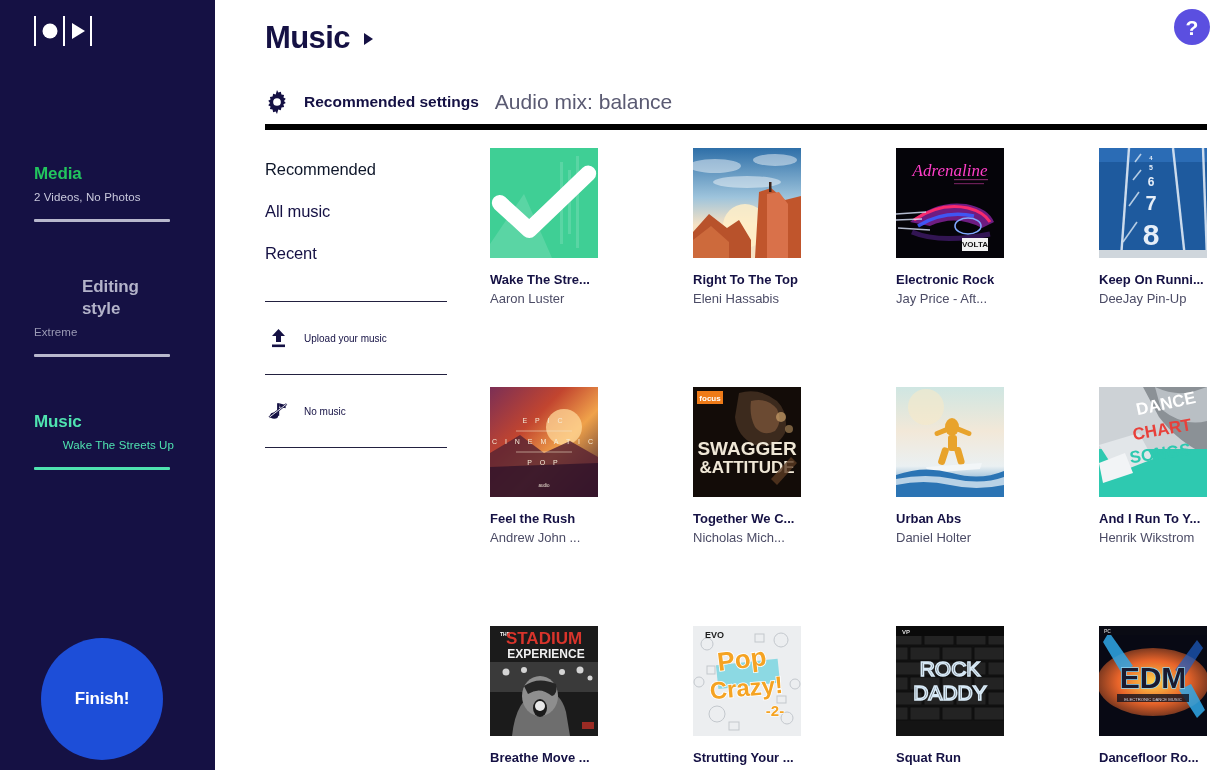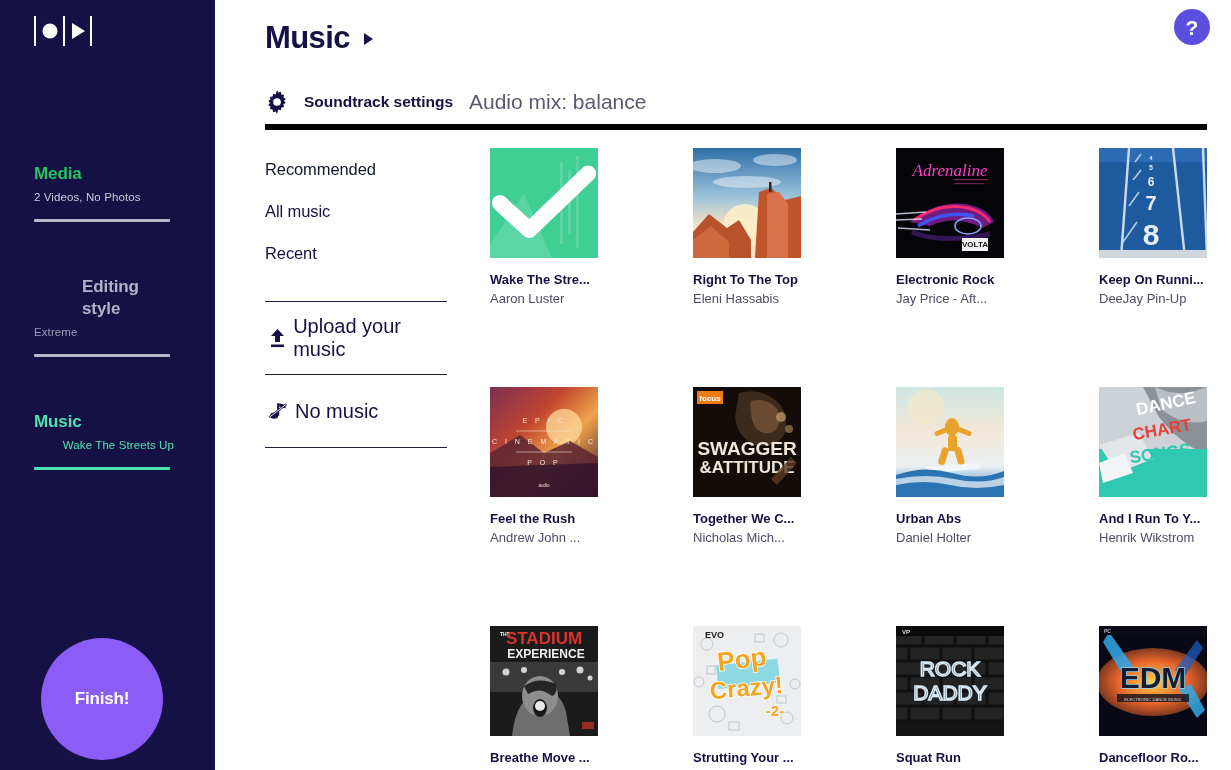--- a/index.html
+++ b/index.html
@@ -40,21 +40,21 @@
     margin-top: 14px; height: 3px; width: 136px; background: #b8b8cd;
     border-radius: 1px;
   }
   .nav-section.active .nav-rule { background: #4fe3b0; }
   .nav-section.dim .nav-title { color: #b3b3c9; margin-left: 48px; }
   .nav-section.dim .nav-sub { color: #9a9ab5; }
 
   .finish-btn {
     position: absolute; left: 41px; top: 638px;
     width: 122px; height: 122px; border-radius: 50%;
-    background: #8b5cf6;
+    background: #1d4ed8;
     color: #ffffff; font-size: 17px; font-weight: bold;
     display: flex; align-items: center; justify-content: center;
     border: none; cursor: pointer; letter-spacing: -0.2px;
   }
 
   
   .main { position: relative; flex: 1 1 auto; height: 770px; background: #fff; }
 
   .help-btn {
     position: absolute; right: 21px; top: 9px;
@@ -95,21 +95,21 @@
   .cat-item {
     font-size: 16.5px; color: #151144; line-height: 42px; cursor: pointer;
     letter-spacing: -0.1px;
   }
   .cat-item.active { color: #0f172a; }
   .cat-rule { height: 1px; background: #22203f; margin: 27px 0 0 0; width: 182px; }
   .action-item {
     display: flex; align-items: center; height: 72px; cursor: pointer;
   }
   .action-ico { width: 26px; display: flex; justify-content: center; align-items: center; }
-  .action-label { font-size: 20px; color: #151144; margin-left: 4px; }
+  .action-label { font-size: 10px; color: #151144; margin-left: 13px; }
 
   
   .grid {
     position: absolute; left: 275px; top: 148px;
     width: 725px;
     display: grid;
     grid-template-columns: repeat(4, 108px);
     column-gap: 95px;
     row-gap: 80px;
   }
@@ -183,21 +183,21 @@
       <div class="play-tri"></div>
     </div>
 
     <div class="settings-row">
       <span class="gear">
         <svg viewBox="0 0 24 24" width="28" height="28">
           <path fill="#151144" d="M12 1.8l1.1 2.0 2.2-.6.5 2.3 2.3.5-.6 2.2 2.0 1.1-1.5 1.8 1.5 1.8-2.0 1.1.6 2.2-2.3.5-.5 2.3-2.2-.6L12 22.2l-1.1-2.0-2.2.6-.5-2.3-2.3-.5.6-2.2-2.0-1.1 1.5-1.8L4.5 11l2.0-1.1-.6-2.2 2.3-.5.5-2.3 2.2.6z"></path>
           <circle cx="12" cy="12" r="3.3" fill="#ffffff"></circle>
         </svg>
       </span>
-      <span class="settings-label">Soundtrack settings</span>
+      <span class="settings-label">Recommended settings</span>
       <span class="settings-value">Audio mix: balance</span>
     </div>
 
     <div class="black-bar"></div>
 
     <nav class="cat-list">
       <div class="cat-item active">Recommended</div>
       <div class="cat-item">All music</div>
       <div class="cat-item">Recent</div>
 

